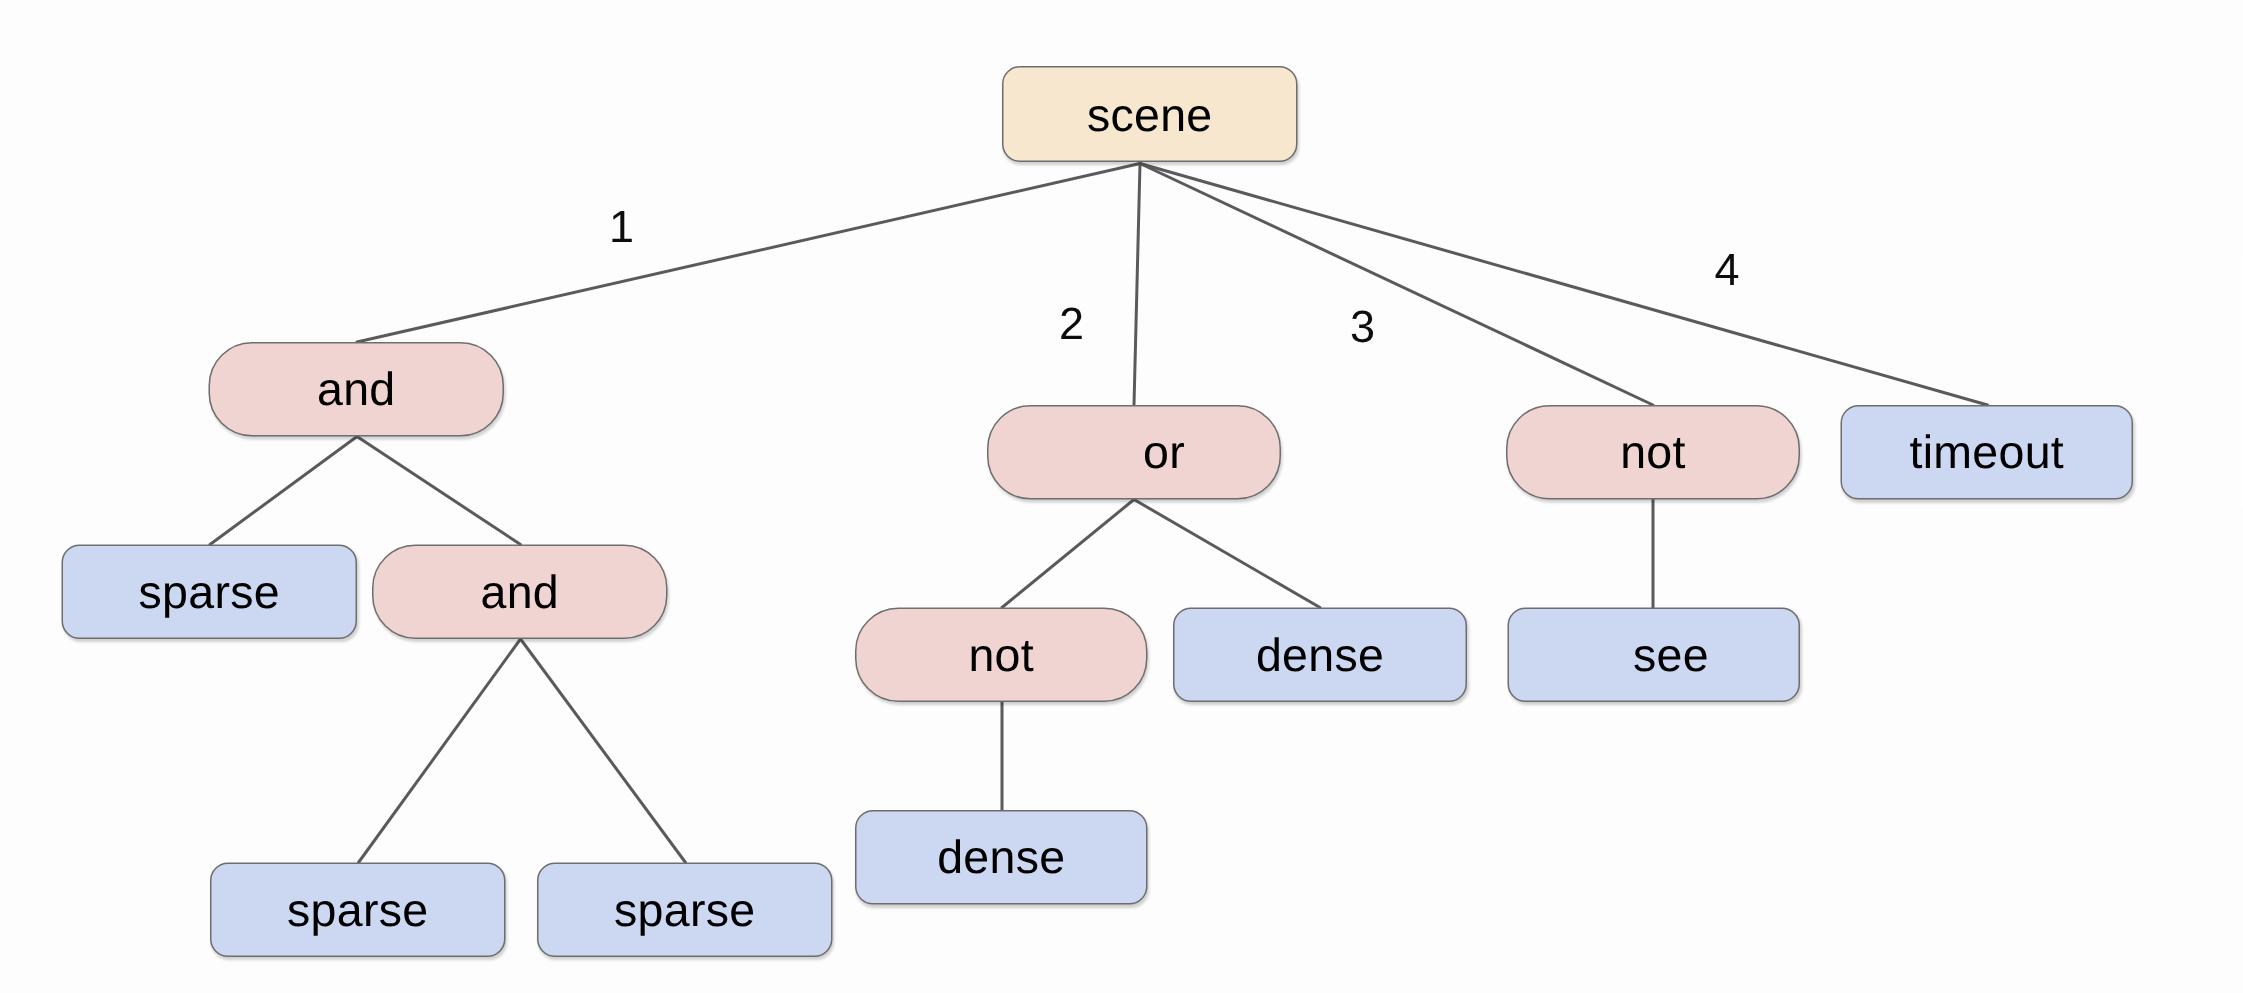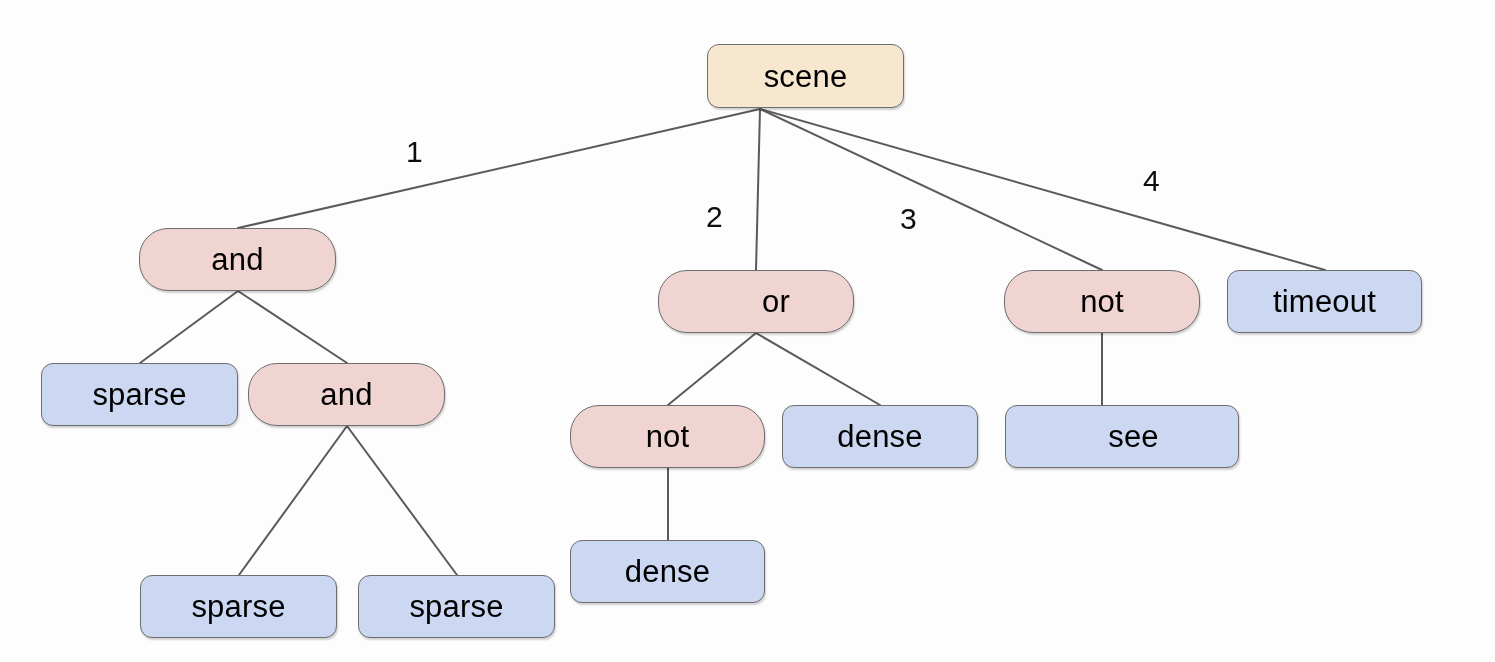--- a/index.html
+++ b/index.html
@@ -32,21 +32,21 @@
     border: 1.6px solid #6e6e6e;
     border-radius: 12px;
     box-shadow: 1px 2px 2px rgba(0,0,0,0.18);
     color: #000000;
     font-size: 31px;
     line-height: 1;
     letter-spacing: 0.2px;
     white-space: nowrap;
     user-select: none;
   }
-  .node.root    { background: #f7e7cf; margin-left: 39px; }
+  .node.root    { background: #f7e7cf; }
   .node.op      { background: #f0d4d1; border-radius: 29px; }
   .node.leaf    { background: #ccd7f1; }
   .node-label   { pointer-events: none; }
   .edge-label {
     position: absolute;
     color: #0d0d0d;
     font-size: 30px;
     line-height: 1;
     white-space: nowrap;
     user-select: none;
@@ -91,21 +91,21 @@
       </div>
       <div class="node op" style="left: 248px; top: 363px; width: 197px; height: 63px;">
         <span class="node-label">and</span>
       </div>
       <div class="node op" style="left: 570px; top: 405px; width: 195px; height: 63px;">
         <span class="node-label">not</span>
       </div>
       <div class="node leaf" style="left: 782px; top: 405px; width: 196px; height: 63px;">
         <span class="node-label">dense</span>
       </div>
-      <div class="node leaf" style="left: 1005px; top: 405px; width: 234px; height: 63px; padding-left: 23px;">
+      <div class="node leaf" style="left: 1005px; top: 405px; width: 195px; height: 63px; padding-left: 23px;">
         <span class="node-label">see</span>
       </div>
       <div class="node leaf" style="left: 140px; top: 575px; width: 197px; height: 63px;">
         <span class="node-label">sparse</span>
       </div>
       <div class="node leaf" style="left: 358px; top: 575px; width: 197px; height: 63px;">
         <span class="node-label">sparse</span>
       </div>
       <div class="node leaf" style="left: 570px; top: 540px; width: 195px; height: 63px;">
         <span class="node-label">dense</span>

